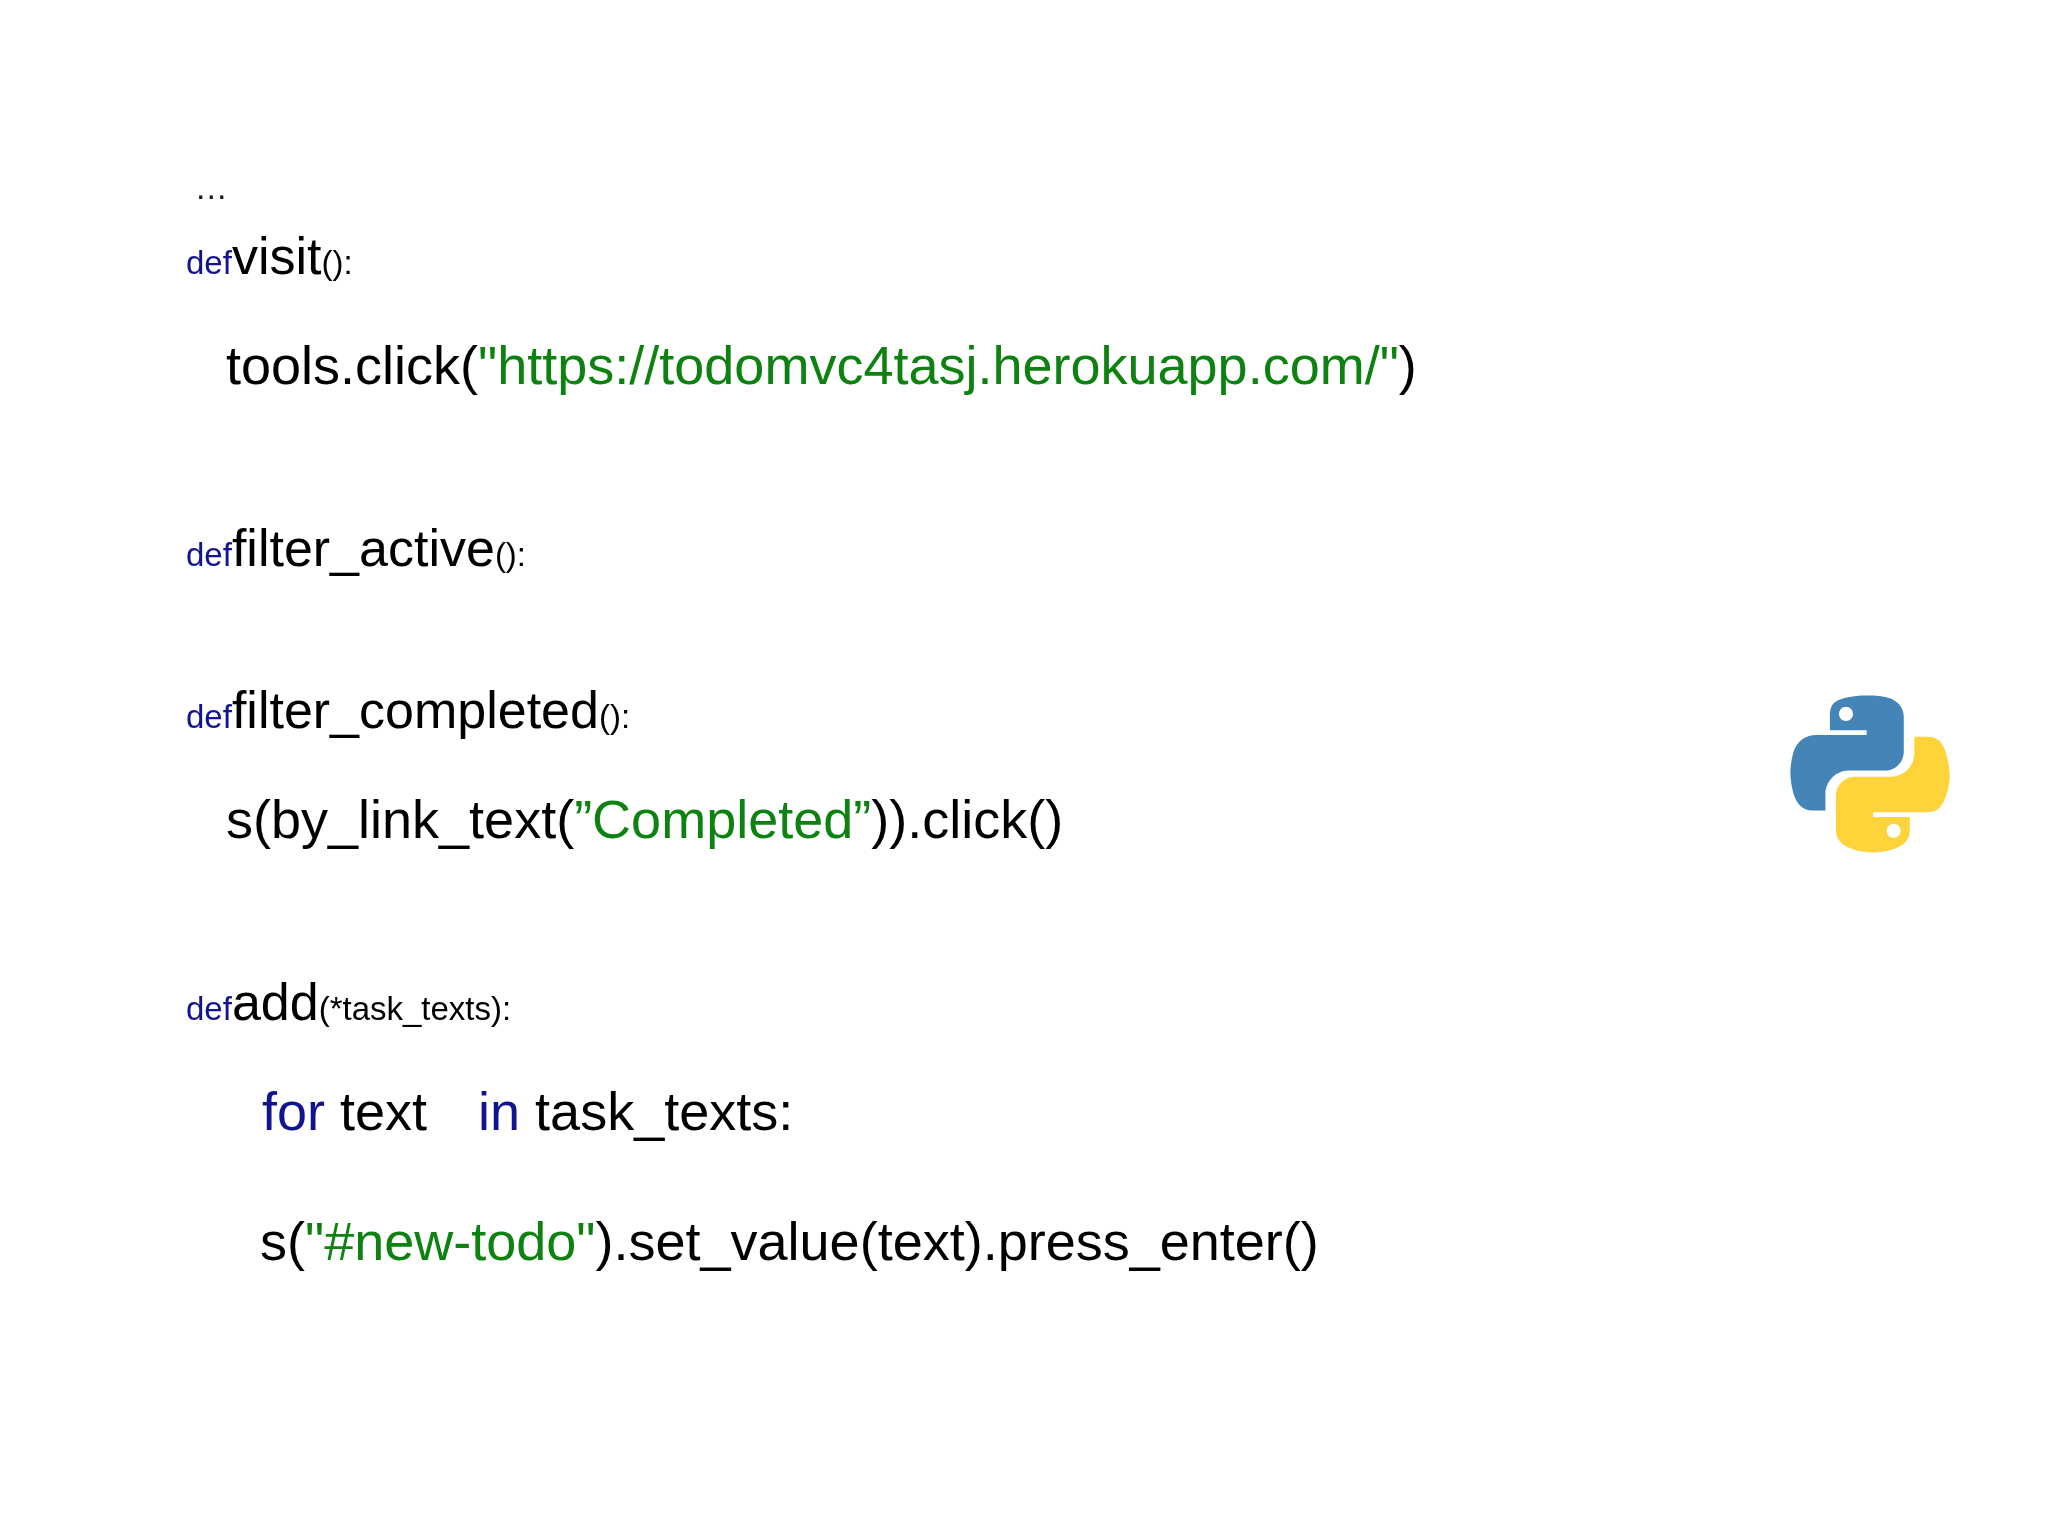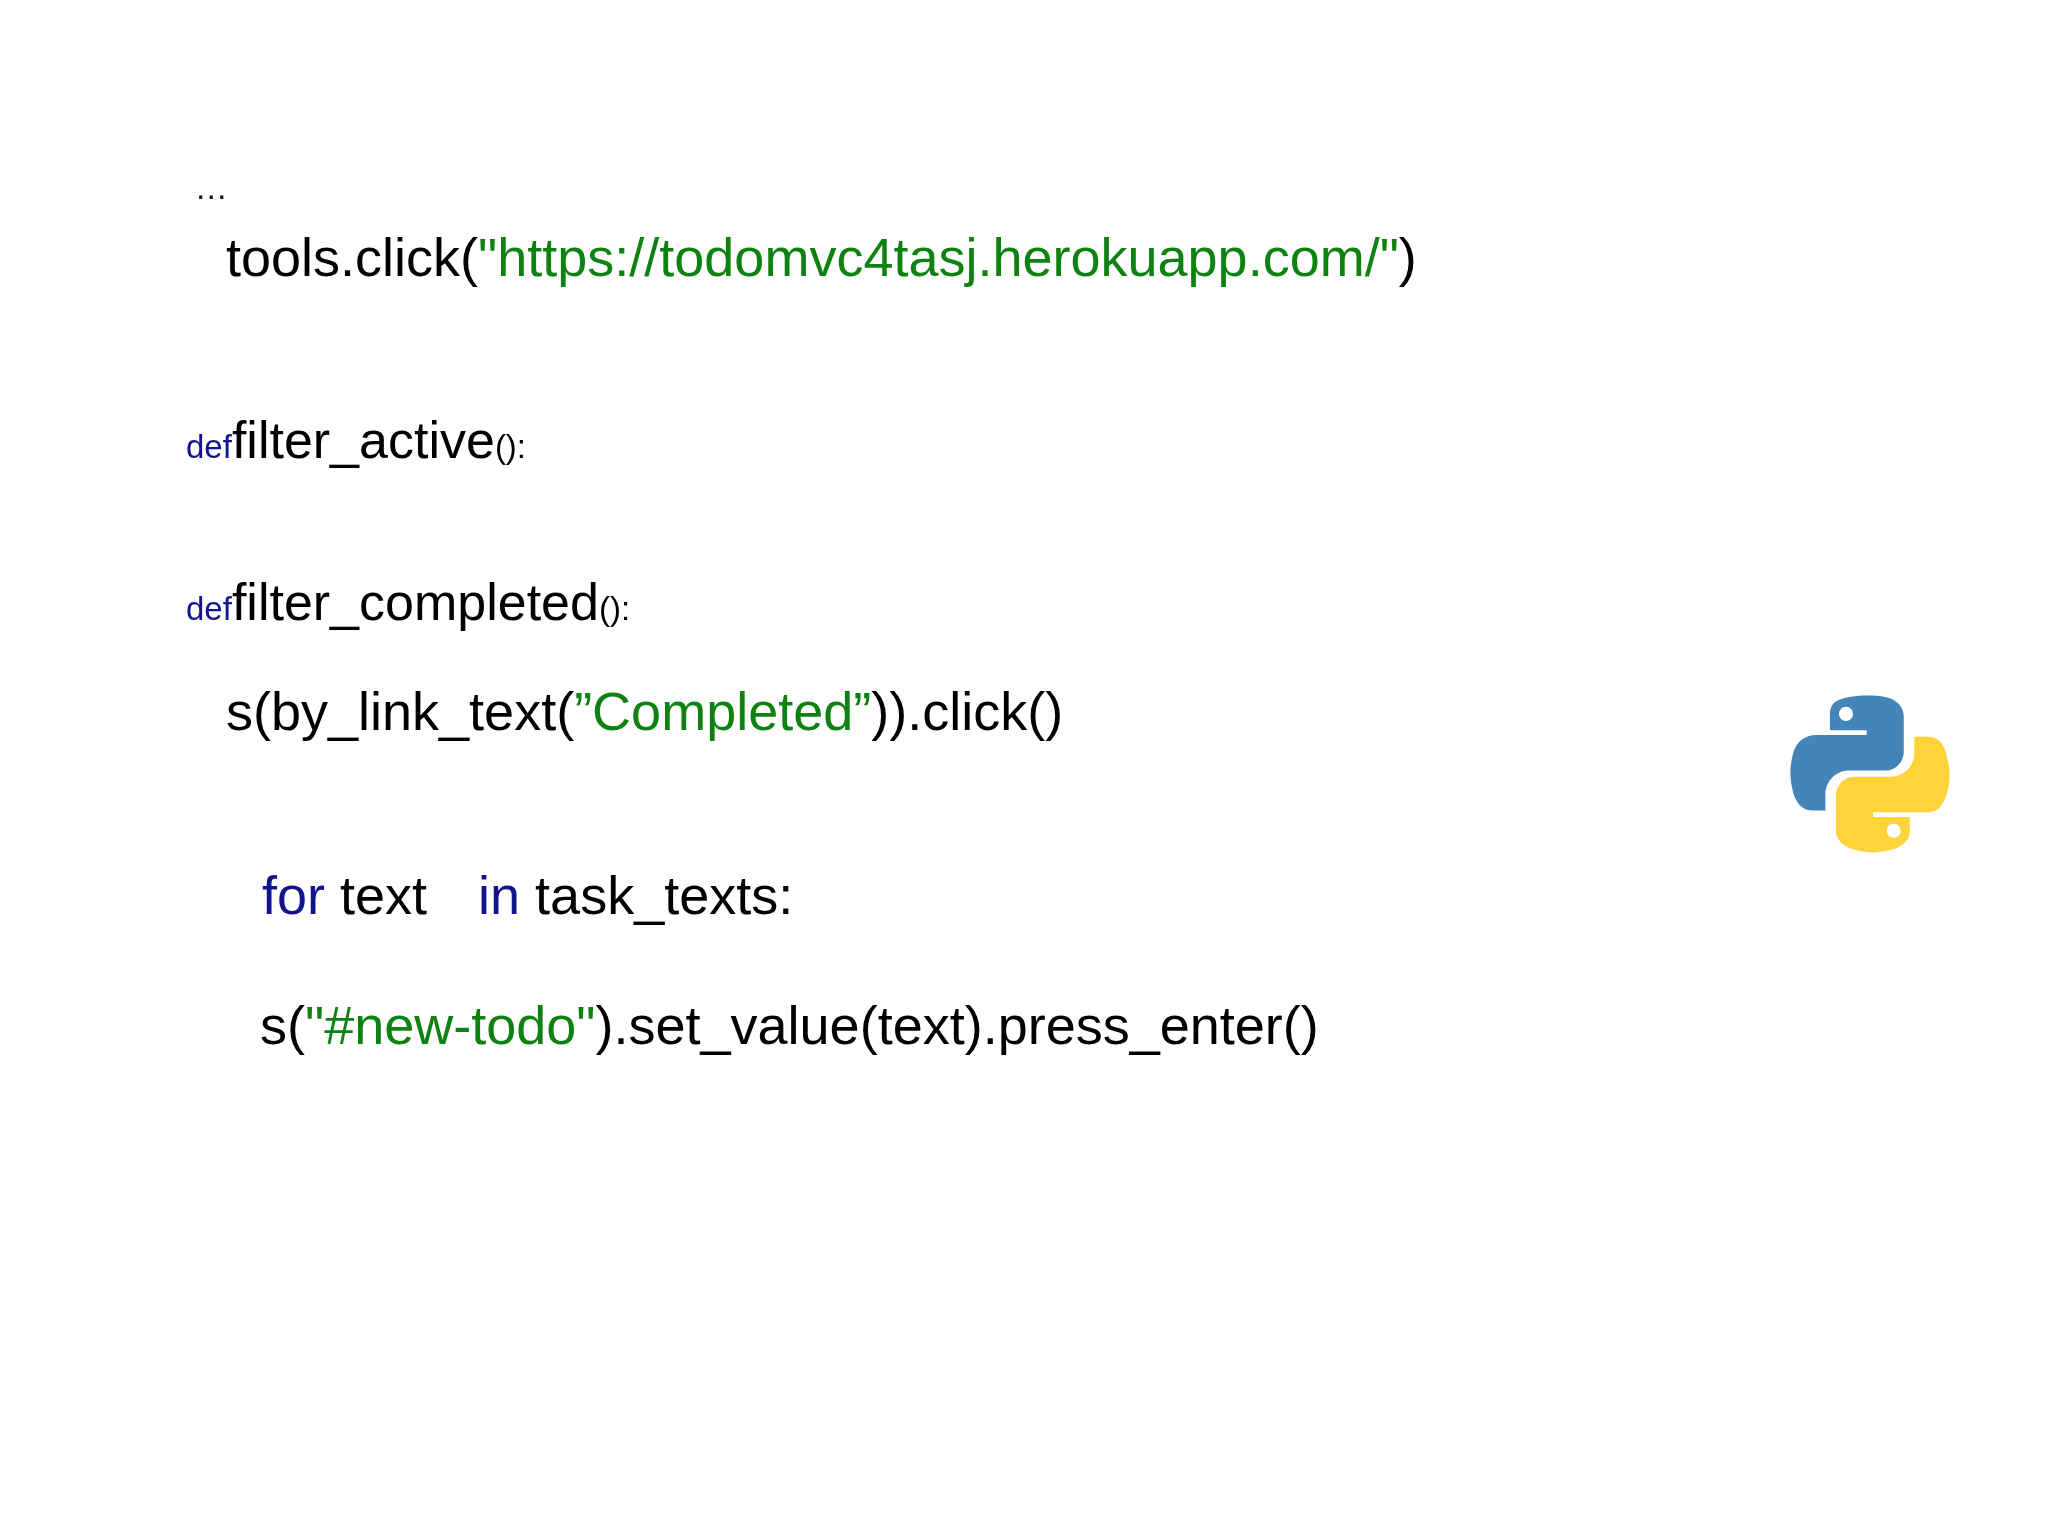--- a/index.html
+++ b/index.html
@@ -93,36 +93,38 @@
 </style>
 </head>
 <body>
 
 <div class="slide">
 
   <div class="code-block">
 
     <div class="code-line line-ellipsis">...</div>
 
+    <div class="code-line line-def"><span class="kw-def">def</span><span class="def-name">visit</span><span class="def-args">():</span></div>
 
     <div class="code-line line-body indent-1"><span>tools.click(</span><span class="str">"https://todomvc4tasj.herokuapp.com/"</span><span>)</span></div>
 
     <div class="gap-md"></div>
 
     <div class="code-line line-def"><span class="kw-def">def</span><span class="def-name">filter_active</span><span class="def-args">():</span></div>
 
 
     <div class="gap-md"></div>
 
     <div class="code-line line-def"><span class="kw-def">def</span><span class="def-name">filter_completed</span><span class="def-args">():</span></div>
 
     <div class="code-line line-body indent-1"><span>s(by_link_text(</span><span class="str">”Completed”</span><span>)).click()</span></div>
 
     <div class="gap-md"></div>
 
+    <div class="code-line line-def"><span class="kw-def">def</span><span class="def-name">add</span><span class="def-args">(*task_texts):</span></div>
 
     <div class="code-line line-body indent-1"><span class="kw">for</span><span> text </span><span class="kw">in</span><span> task_texts:</span></div>
 
     <div class="code-line line-body indent-2"><span>s(</span><span class="str">"#new-todo"</span><span>).set_value(text).press_enter()</span></div>
 
   </div>
 
   <div class="python-logo">
     <svg viewBox="0 0 110 110" xmlns="http://www.w3.org/2000/svg" aria-hidden="true">
       <g>

